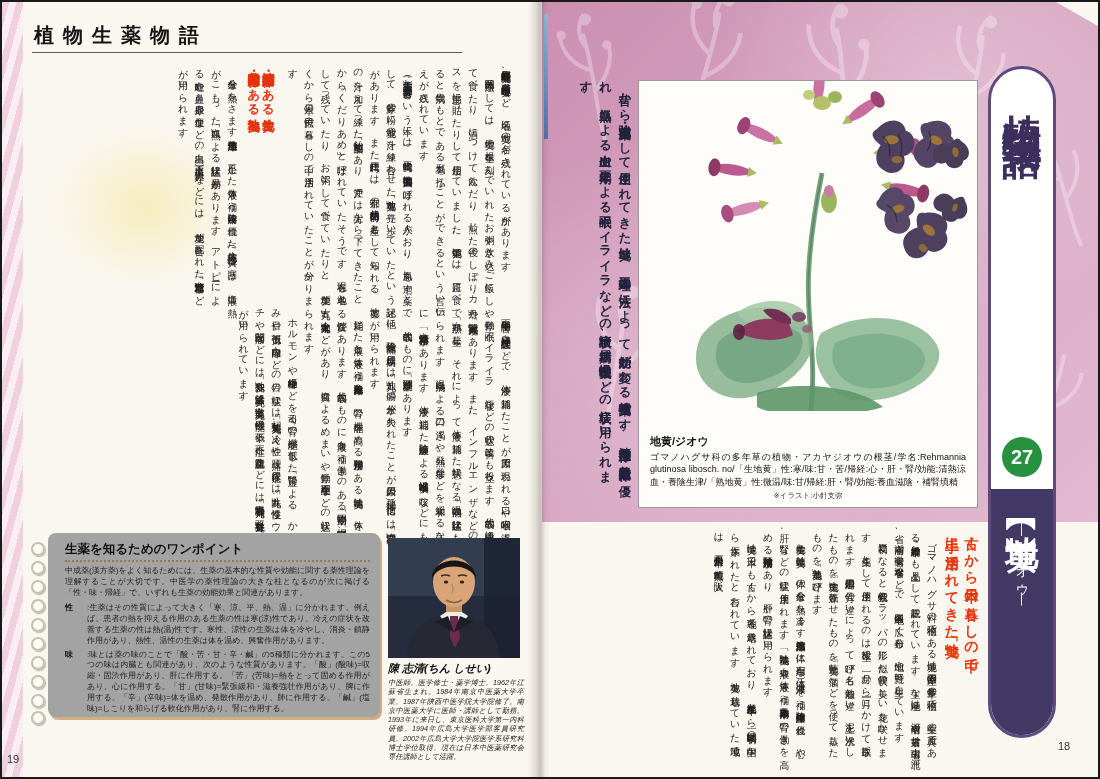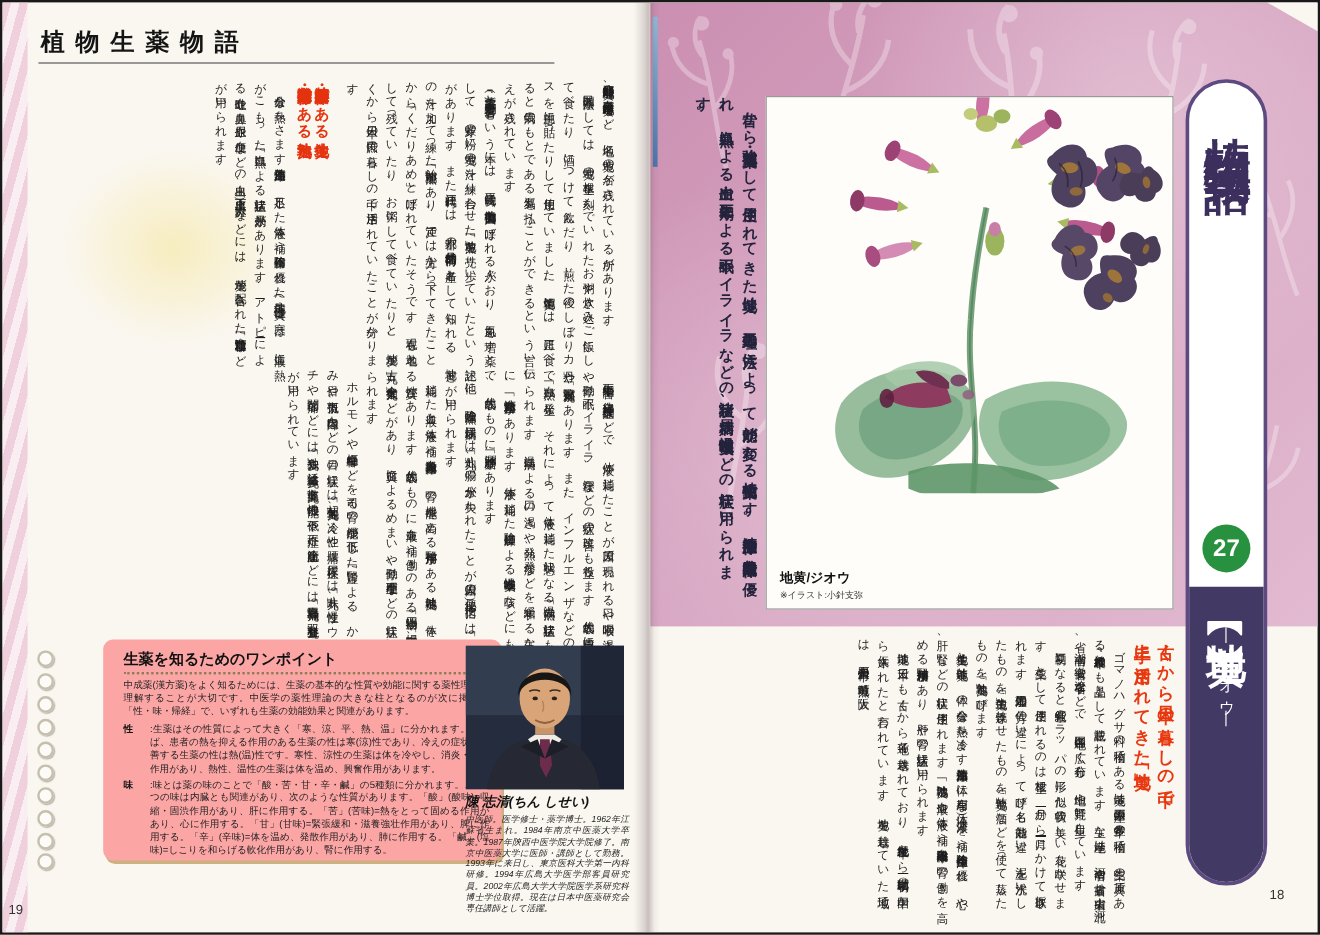--- a/index.html
+++ b/index.html
@@ -16,24 +16,24 @@
     background:radial-gradient(closest-side,rgba(244,228,150,.55),rgba(244,228,150,0));}
   .vband{position:absolute;writing-mode:vertical-rl;font-size:9.8px;line-height:16.4px;
     letter-spacing:.4px;color:#1d1d1d;text-align:justify;}
   .vband p{margin:0;padding:0;text-indent:1em;}
   .vband p.cont{text-indent:0;}
   .band-upper{left:26px;top:60px;width:486px;height:238px;}
   .band-lower{left:26px;top:300px;width:486px;height:236px;}
   .red-head{color:#e5330f;font-family:"Liberation Sans","DejaVu Sans",sans-serif;
     font-weight:700;font-size:12.3px;line-height:14.5px;margin-left:6px;margin-right:9px;}
   
-  .onepoint{position:absolute;left:46px;top:531px;width:332px;height:184px;background:#fca5a5;
+  .onepoint{position:absolute;left:46px;top:531px;width:332px;height:184px;background:#a3a3a3;
     border-radius:8px;box-shadow:2px 3px 0 #cdb183;box-sizing:border-box;
     padding:8px 10px 5px 17px;overflow:hidden;
-    font-family:"Liberation Sans","DejaVu Sans",sans-serif;margin-left:38px;}
+    font-family:"Liberation Sans","DejaVu Sans",sans-serif;}
   .onepoint h2{margin:0 0 2px;font-size:12.5px;color:#111;}
   .dotted{border-top:2px dotted #8e7c58;margin:1px 0 4px;}
   .op-intro{margin:0 0 5px;font-size:8px;line-height:10.8px;color:#222;text-align:justify;}
   .op-item{display:flex;font-size:8px;line-height:10.8px;margin-bottom:3px;color:#222;}
   .op-item dt{font-weight:bold;flex:none;width:22px;color:#111;}
   .op-item dd{margin:0;text-align:justify;}
   .ring{position:absolute;left:29px;width:10px;height:10px;border:2.5px solid #c5bfae;
     border-radius:50%;background:rgba(255,255,255,.5);box-shadow:1px 1px 1px rgba(90,80,60,.4);}
   
   .profile{position:absolute;left:386px;top:536px;width:136px;margin:0;font-style:italic;}
@@ -63,21 +63,21 @@
     font-size:12.3px;line-height:19.5px;font-weight:600;color:#23233c;letter-spacing:.5px;
     text-indent:1em;text-align:justify;
     font-family:"Liberation Sans","DejaVu Sans",sans-serif;}
   .illus{position:absolute;left:636px;top:78px;width:340px;height:428px;margin:0;
     background:#fefdfa;border:1px solid #999;box-sizing:border-box;z-index:2;}
   .illus svg.plant{position:absolute;left:0;top:0;}
   .illus figcaption{position:absolute;left:11px;right:11px;bottom:6px;
     font-family:"Liberation Sans","DejaVu Sans",sans-serif;}
   .cap-title{font-size:11px;font-weight:bold;color:#111;margin-bottom:2px;}
   .cap-body{font-size:9px;line-height:12.8px;color:#111;text-align:justify;}
-  .cap-credit{font-size:7.5px;color:#333;text-align:left;margin-top:2px;}
+  .cap-credit{font-size:7.5px;color:#333;text-align:center;margin-top:2px;}
   
   .pill{position:absolute;left:986px;top:64px;width:68px;height:672px;box-sizing:border-box;
     border:3px solid #5d4a80;border-radius:34px;background:#fff;overflow:hidden;z-index:3;}
   .pill-title{position:absolute;top:14px;left:50%;transform:translateX(-50%);
     writing-mode:vertical-rl;font-size:39px;line-height:58px;font-weight:bold;color:#3c2f5e;
     letter-spacing:5px;font-family:"Liberation Serif","DejaVu Serif",serif;}
   .badge{position:absolute;top:368px;left:50%;transform:translateX(-50%);width:40px;height:40px;
     border-radius:50%;background:#27913f;color:#fff;display:flex;align-items:center;
     justify-content:center;font-size:20px;font-weight:bold;
     font-family:"Liberation Sans","DejaVu Sans",sans-serif;}
@@ -310,20 +310,21 @@
               <ellipse cx="24" cy="32" rx="5" ry="4" fill="#a87a2e" opacity=".7"></ellipse>
             </g>
           <g transform="translate(326,120) scale(.6) rotate(110)">
               <path d="M0,0 C12,-14 30,-12 32,2 C46,6 44,28 30,30 C34,44 20,54 8,46 C-4,40 -2,26 4,18 C-6,10 -8,4 0,0 Z" fill="#4a3d58"></path>
               <ellipse cx="16" cy="12" rx="7" ry="4" fill="#a87a2e" opacity=".7"></ellipse>
             </g>
         </g>
       </svg>
       <figcaption>
         <div class="cap-title">地黄/ジオウ</div>
+        <div class="cap-body">ゴマノハグサ科の多年草の植物・アカヤジオウの根茎/学名:Rehmannia glutinosa libosch. no/「生地黄」性:寒/味:甘・苦/帰経:心・肝・腎/効能:清熱涼血・養陰生津/「熟地黄」性:微温/味:甘/帰経:肝・腎/効能:養血滋陰・補腎填精</div>
         <div class="cap-credit">※イラスト:小針支弥</div>
       </figcaption>
     </figure>
 
     <div class="pill">
       <div class="pill-title">植物生薬物語</div>
       <div class="badge">
         <span>27</span>
       </div>
       <div class="pill-dark">

